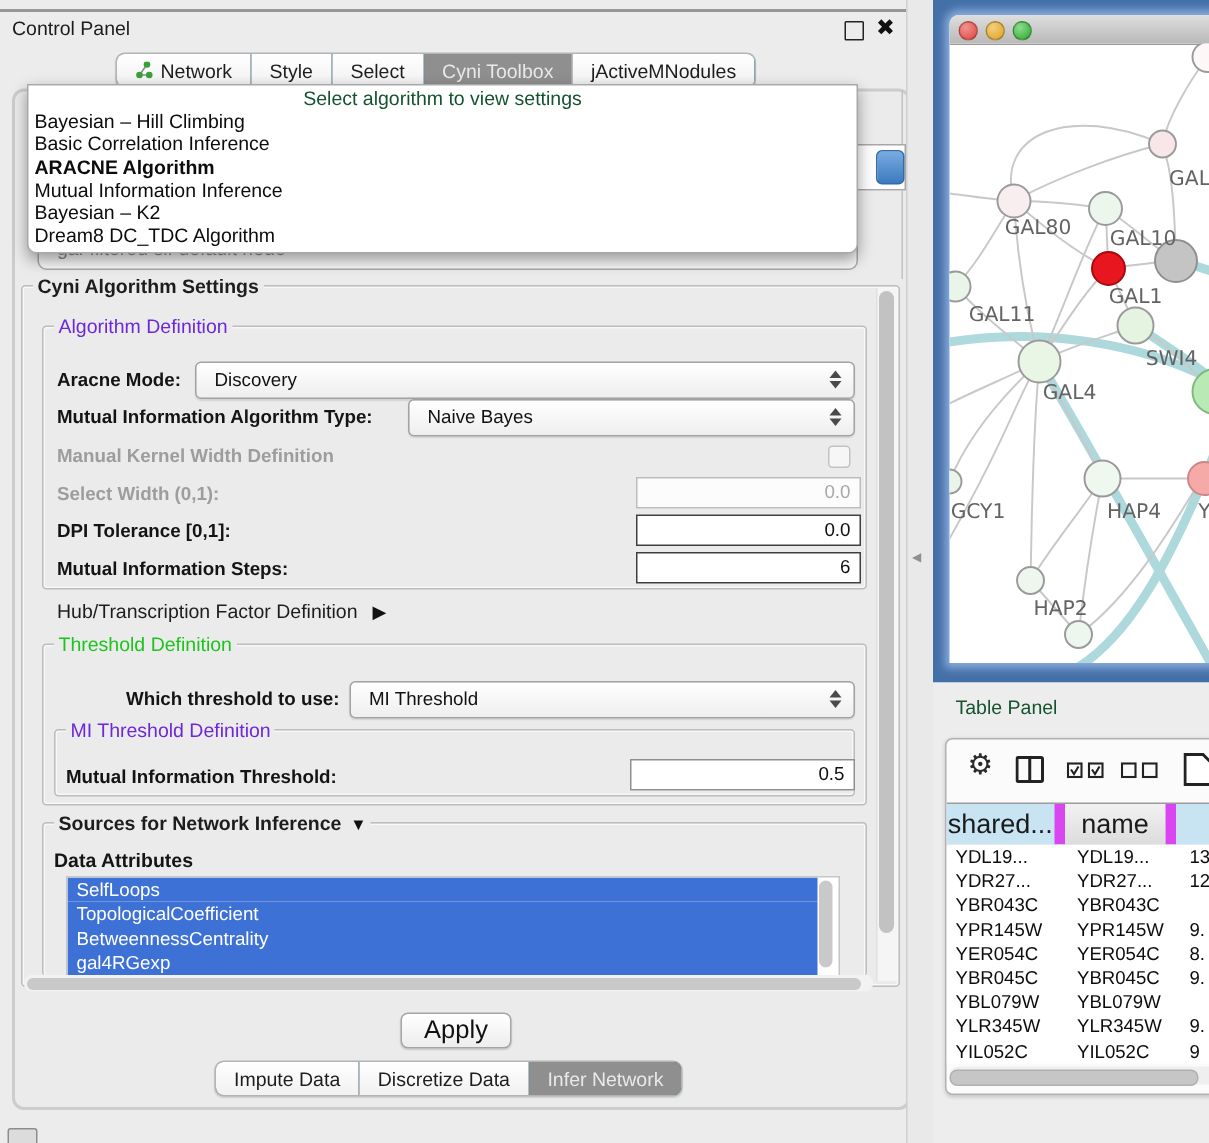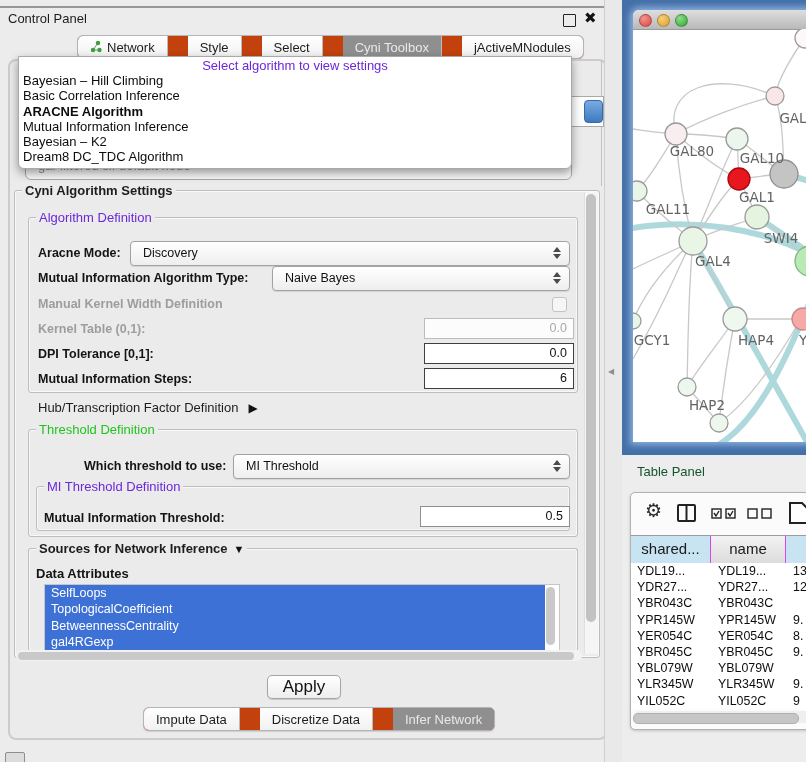--- a/index.html
+++ b/index.html
@@ -8,41 +8,41 @@
   .abs{position:absolute;}
 
   
   #cp-titlebar{left:0;top:0;width:622px;height:32px;background:#ececec;}
   #cp-topline{left:0;top:6px;width:622px;height:2px;background:#979797;}
   #cp-title{left:8px;top:11px;font-size:13px;color:#1c1c1c;}
   #cp-float{left:563px;top:14px;width:11px;height:11px;border:1.5px solid #222;border-radius:1px;}
   #cp-close{left:584px;top:9px;font-size:15px;font-weight:bold;color:#111;}
 
   
-  .tabbar{display:flex;border:1px solid #b4b4b4;border-radius:6px;background:#c2410c;overflow:hidden;height:22px;box-shadow:0 1px 1px rgba(0,0,0,.12);gap:20px;}
+  .tabbar{display:flex;border:1px solid #b4b4b4;border-radius:6px;background:#0369a1;overflow:hidden;height:22px;box-shadow:0 1px 1px rgba(0,0,0,.12);}
   .tab{display:flex;align-items:center;justify-content:center;font-size:13px;color:#1d1d1d;border-right:1px solid #bcbcbc;padding:0 12px;background:linear-gradient(#ffffff,#f1f1f1);white-space:nowrap;}
   .tab:last-child{border-right:none;}
   .tab.sel{background:#8f8f8f;color:#e9e9e9;}
   #top-tabs{left:77px;top:35px;}
   #bottom-tabs{left:143px;top:707px;}
   .net-ico{margin-right:5px;}
 
   
   #outer-panel{left:8px;top:59px;width:595px;height:677px;border:2px solid #cccccc;border-radius:8px;background:#ebebeb;}
 
   
   #bg-combo{left:25px;top:150px;width:545px;height:28px;border:1px solid #a8a8a8;border-radius:6px;background:#f7f7f7;z-index:2;}
   #bg-combo-text{left:12px;top:7px;font-size:13px;color:#8a8a8a;}
   #bg-line{left:601px;top:60px;width:1px;height:126px;background:#c2c2c2;z-index:1;}
   #bg-combo-right{left:570px;top:96px;width:32px;height:29px;border:1px solid #a8a8a8;background:#fdfdfd;z-index:2;}
   #bg-spinner{left:584px;top:100px;width:17px;height:21px;border-radius:4px;background:linear-gradient(#79abe0,#3d7abe);border:1px solid #336aa8;z-index:3;}
 
   
   #algo-popup{left:18px;top:56px;width:552px;height:110px;background:#ffffff;border:1px solid #a9a9a9;border-radius:0 0 6px 6px;box-shadow:0 4px 10px rgba(0,0,0,.38);z-index:5;padding-top:1px;}
-  #algo-placeholder{text-align:center;font-size:13px;color:#6d28d9;height:15px;line-height:15px;}
+  #algo-placeholder{text-align:center;font-size:13px;color:#14532d;height:15px;line-height:15px;}
   .algo-item{font-size:13px;color:#0c0c0c;height:15.3px;line-height:15.3px;padding-left:4px;white-space:nowrap;}
   .algo-item.sel-bold{font-weight:bold;}
 
   
   .gbox{border:1px solid #bdbdbd;border-radius:3px;box-shadow:inset 0 0 0 1px #f8f8f8;}
   .gtitle{position:absolute;font-size:13px;background:#ebebeb;padding:0 3px;white-space:nowrap;}
   .t-blue{color:#6d28d9;}
   .t-green{color:#1ec41e;}
   .t-black{color:#1d1d1d;font-weight:bold;}
 
@@ -101,21 +101,21 @@
   #net-window{left:633px;top:10px;width:200px;height:432px;background:#ffffff;border-radius:6px 6px 0 0;box-shadow:0 0 6px 3px rgba(150,185,230,.85);}
   #net-titlebar{left:0;top:0;width:100%;height:19px;background:linear-gradient(#dedede,#b9b9b9);border-bottom:1px solid #9a9a9a;border-radius:6px 6px 0 0;}
   .tl{position:absolute;top:4px;width:11px;height:11px;border-radius:50%;border:1px solid rgba(0,0,0,.25);}
 
   
   #table-region{left:622px;top:455px;width:184px;height:307px;background:#ededed;}
   #table-panel-title{left:637px;top:464px;font-size:13px;color:#14532d;}
   #table-card{left:630px;top:492px;width:200px;height:236px;background:#fbfbfb;border:1px solid #b2b2b2;border-radius:5px;box-shadow:0 1px 3px rgba(0,0,0,.18);overflow:hidden;}
   .tb-ico{position:absolute;top:10px;}
   #hdr-row{position:absolute;left:0;top:42px;width:100%;height:27px;border-top:1px solid #9c9c9c;border-bottom:1px solid #8d8d8d;display:flex;}
-  .hcell{font-size:15px;color:#1a1a1a;text-align:center;line-height:26px;border-right:1px solid #d946ef;overflow:hidden;white-space:nowrap;}
+  .hcell{font-size:18px;color:#1a1a1a;text-align:center;line-height:26px;border-right:7px solid #d946ef;overflow:hidden;white-space:nowrap;}
   .hc-blue{background:#c8e4f2;}
   .hc-gray{background:linear-gradient(#f2f2f2,#dcdcdc);}
   #tbody{position:absolute;left:0;top:70px;width:100%;height:146px;background:#ffffff;}
   .trow{position:absolute;width:100%;height:16.2px;line-height:16.2px;font-size:12.4px;color:#0d0d0d;white-space:nowrap;}
   .c1{position:absolute;left:6px;}
   .c2{position:absolute;left:87px;}
   .c3{position:absolute;left:162px;}
   #tbl-htrack{position:absolute;left:2px;top:218px;width:196px;height:12px;background:#efefef;border-radius:6px;}
   #tbl-hthumb{position:absolute;left:2px;top:220px;width:164px;height:9px;background:#c6c6c6;border-radius:5px;border:1px solid #b0b0b0;}
 
@@ -193,21 +193,21 @@
 
   <span class="rowlabel" style="left:38px;top:271px;">Mutual Information Algorithm Type:</span>
   <div class="combo" style="left:272px;top:266px;width:296px;">
     <span class="cv">Naive Bayes</span>
     <span class="spin"></span>
   </div>
 
   <span class="rowlabel dis" style="left:38px;top:297px;">Manual Kernel Width Definition</span>
   <div class="abs" id="mk-check"></div>
 
-  <span class="rowlabel dis" style="left:38px;top:322px;">Kernel Table (0,1):</span>
+  <span class="rowlabel dis" style="left:38px;top:322px;">Select Width (0,1):</span>
   <div class="nfield dis" style="left:424px;top:318px;">0.0</div>
 
   <span class="rowlabel" style="left:38px;top:347px;">DPI Tolerance [0,1]:</span>
   <div class="nfield" style="left:424px;top:343px;">0.0</div>
 
   <span class="rowlabel" style="left:38px;top:372px;">Mutual Information Steps:</span>
   <div class="nfield" style="left:424px;top:368px;">6</div>
 
   <div class="abs" id="hub-row">
     <span>Hub/Transcription Factor Definition</span><span class="tri-right">▶</span>

